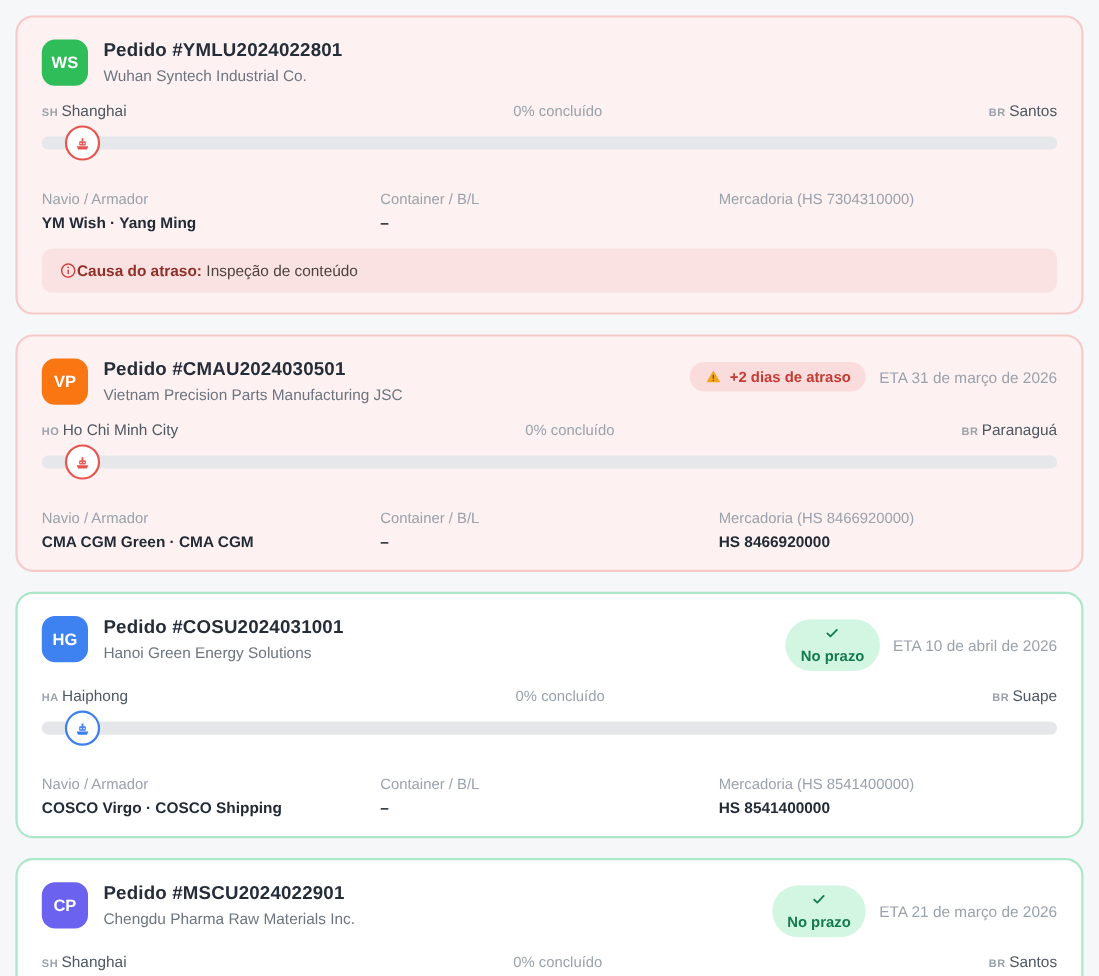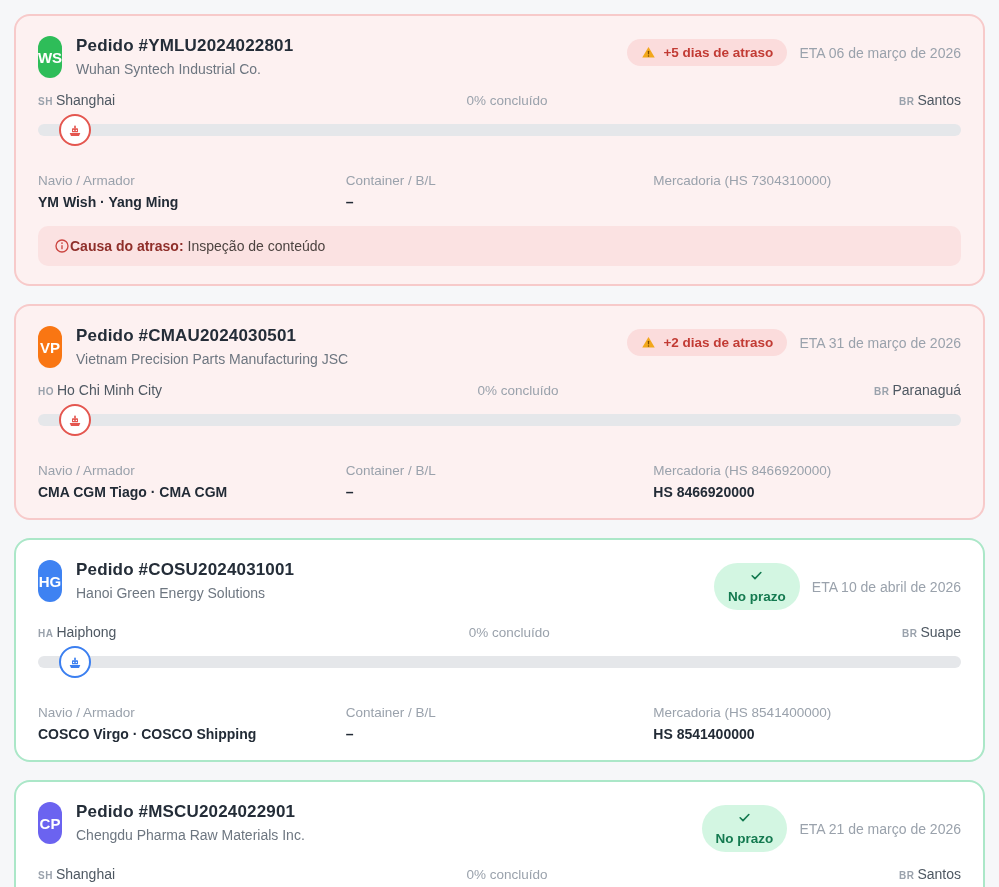--- a/index.html
+++ b/index.html
@@ -14,21 +14,21 @@
     border-radius: 16px;
     border: 2px solid transparent;
     padding: 20px 22px 18px;
     margin-bottom: 18px;
   }
   .card.delayed { background: var(--delay_card_bg); border-color: var(--delay_card_border); }
   .card.ontime  { background: #ffffff;             border-color: var(--ontime_card_border); }
 
   .card-head { display: flex; align-items: flex-start; }
   .avatar {
-    width: 24px; height: 42px; border-radius: 12px;
+    width: 42px; height: 42px; border-radius: 12px;
     color: #fff; font-weight: bold; font-size: 15px;
     display: flex; align-items: center; justify-content: center;
     flex-shrink: 0;
   }
   .head-text { margin-left: 14px; flex: 1; min-width: 0; }
   .order { font-size: 17px; font-weight: bold; color: var(--title); letter-spacing: .01em; }
   .company { font-size: 14px; color: var(--company); margin-top: 5px; }
   .head-right { display: flex; align-items: center; gap: 12px; padding-top: 3px; }
   .badge {
     border-radius: 999px; padding: 6px 14px;
@@ -70,33 +70,20 @@
 </style>
 </head>
 <body>
 
 <section class="card delayed">
   <div class="card-head">
     <div class="avatar" style="background: rgb(46, 189, 89);">WS</div>
     <div class="head-text">
       <div class="order">Pedido #YMLU2024022801</div>
       <div class="company">Wuhan Syntech Industrial Co.</div>
-    </div>
-    <div class="head-right">
-      <span class="badge warn">
-        <span class="icn" style="display:flex">
-          <svg width="15" height="15" viewBox="0 0 24 24">
-              <path d="M12 3 L22 20 H2 Z" fill="#f2a71b"></path>
-              <rect x="11" y="9" width="2" height="6" rx="1" fill="#7a4b00"></rect>
-              <circle cx="12" cy="17.4" r="1.2" fill="#7a4b00"></circle>
-            </svg>
-        </span>
-        <span>+5 dias de atraso</span>
-      </span>
-      <span class="eta">ETA 06 de março de 2026</span>
     </div>
   </div>
 
   <div class="route">
     <span class="port"><span class="port-code">SH</span><span>Shanghai</span></span>
     <span class="progress-label">0% concluído</span>
     <span class="port"><span class="port-code">BR</span><span>Santos</span></span>
   </div>
 
   <div class="progress-wrap">
@@ -179,21 +166,21 @@
             <circle cx="14" cy="12.6" r="1.05" fill="#fff"></circle>
             <path d="M4 16.5 H20 L18 21 H6 Z"></path>
           </svg>
       </span>
     </div>
   </div>
 
   <div class="details">
     <div>
       <div class="d-label">Navio / Armador</div>
-      <div class="d-value">CMA CGM Tiago · CMA CGM</div>
+      <div class="d-value">CMA CGM Green · CMA CGM</div>
     </div>
     <div>
       <div class="d-label">Container / B/L</div>
       <div class="d-value">–</div>
     </div>
     <div>
       <div class="d-label">Mercadoria (HS 8466920000)</div>
       <div class="d-value">HS 8466920000</div>
     </div>
   </div>

